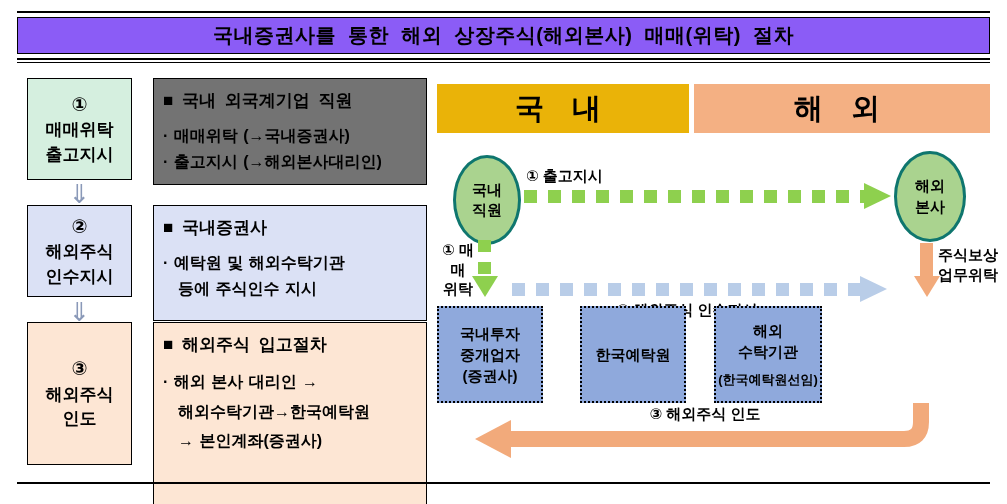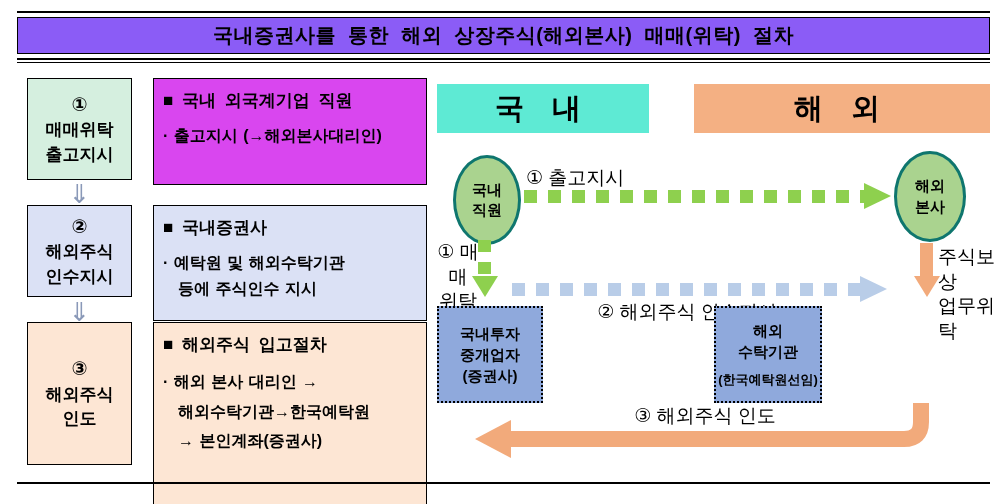--- a/index.html
+++ b/index.html
@@ -24,29 +24,29 @@
   .s3 { top:322px; height:143px; background:#fde6d4; }
   .stepArrow { left:27px; width:105px; text-align:center; font-size:26px; line-height:1; color:#8a99b8; }
   .a1 { top:181px; } .a2 { top:299px; }
 
   
   .detail { left:153px; width:274px; border:1.5px solid #000; padding:10px 9px 6px 9px;
             font-weight:bold; font-size:16px; }
   .detail .hd { font-size:17px; word-spacing:4px; margin-bottom:11px; }
   .detail .bl { line-height:1.6; word-spacing:1px; white-space:nowrap; }
   .detail .ind { padding-left:15px; }
-  .dA { top:78px;  height:107px; background:#d946ef; }
+  .dA { top:78px;  height:107px; background:#737373; }
   .dB { top:205px; height:116px;  background:#dbe1f5; }
   .dC { top:322px; height:184px; background:#fde6d4; }
   .dC .bl { line-height:1.85; }
 
   
   .badge { top:84px; height:49px; display:flex; align-items:center; justify-content:center;
            font-size:29px; font-weight:bold; letter-spacing:10px; }
-  .bd-dom { left:437px; width:212px; background:#5eead4; }
+  .bd-dom { left:437px; width:252px; background:#eab308; }
   .bd-ovs { left:694px; width:296px; background:#f4b083; }
 
   
   .ellipse { background:#aad38f; border:3px solid #0f766e; border-radius:50%;
              display:flex; flex-direction:column; align-items:center; justify-content:center;
              font-size:15px; font-weight:bold; line-height:1.35; text-align:center; }
   .el-emp { left:453px; top:155px; width:68px; height:90px; }
   .el-hq  { left:894px; top:151px; width:72px; height:91px; }
 
   
@@ -60,21 +60,21 @@
                   border-left:13px solid transparent; border-right:13px solid transparent; border-top:21px solid #8ed04e; }
   .bar-v-orange { left:920px; top:243px; width:13px; height:35px; background:#f2aa7b; }
   .head-d-orange{ left:914px; top:276px; width:0; height:0;
                   border-left:13px solid transparent; border-right:13px solid transparent; border-top:21px solid #f2aa7b; }
   .dash-h-blue  { left:512px; top:283px; width:350px; height:13px;
                   background:repeating-linear-gradient(90deg,#b9cde8 0 13px,transparent 13px 24px); }
   .head-r-blue  { left:860px; top:276px; width:0; height:0;
                   border-top:13px solid transparent; border-bottom:13px solid transparent; border-left:27px solid #b9cde8; }
 
   
-  .flbl { font-size:19px; font-weight:normal; line-height:1.3; }
+  .flbl { font-size:15px; font-weight:bold; line-height:1.3; }
   .lb-release { left:526px; top:166px; }
   .lb-consign { left:435px; top:240px; width:46px; text-align:center; }
   .lb-delegate{ left:938px; top:245px; }
   .lb-acquire { left:512px; top:257px; width:350px; text-align:center;margin-top:43px; }
   .lb-deliver { left:495px; top:404px; width:420px; text-align:center; }
 
   
   .entity { top:306px; height:97px; background:#8fa9dc; border:2px dotted #000;
             display:flex; flex-direction:column; align-items:center; justify-content:center;
             font-size:15px; font-weight:bold; line-height:1.4; text-align:center; }
@@ -108,20 +108,21 @@
   </div>
   <div class="abs stepArrow a2">⇓</div>
   <div class="abs step s3">
     <div class="num">③</div>
     <div>해외주식</div>
     <div>인도</div>
   </div>
 
   <div class="abs detail dA">
     <div class="hd">■ 국내 외국계기업 직원</div>
+    <div class="bl">· 매매위탁 (→국내증권사)</div>
     <div class="bl">· 출고지시 (→해외본사대리인)</div>
   </div>
   <div class="abs detail dB">
     <div class="hd">■ 국내증권사</div>
     <div class="bl">· 예탁원 및 해외수탁기관</div>
     <div class="bl ind">등에 주식인수 지시</div>
   </div>
   <div class="abs detail dC">
     <div class="hd">■ 해외주식 입고절차</div>
     <div class="bl">· 해외 본사 대리인 →</div>
@@ -165,20 +166,23 @@
     <div>업무위탁</div>
   </div>
   <div class="abs flbl lb-acquire">② 해외주식 인수지시</div>
   <div class="abs flbl lb-deliver">③ 해외주식 인도</div>
 
   <div class="abs entity e1">
     <div>국내투자</div>
     <div>중개업자</div>
     <div>(증권사)</div>
   </div>
+  <div class="abs entity e2">
+    <div>한국예탁원</div>
+  </div>
   <div class="abs entity e3">
     <div>해외</div>
     <div>수탁기관</div>
     <div class="sub">(한국예탁원선임)</div>
   </div>
 
   <div class="abs botline"></div>
 </div>
 
 </body></html>

